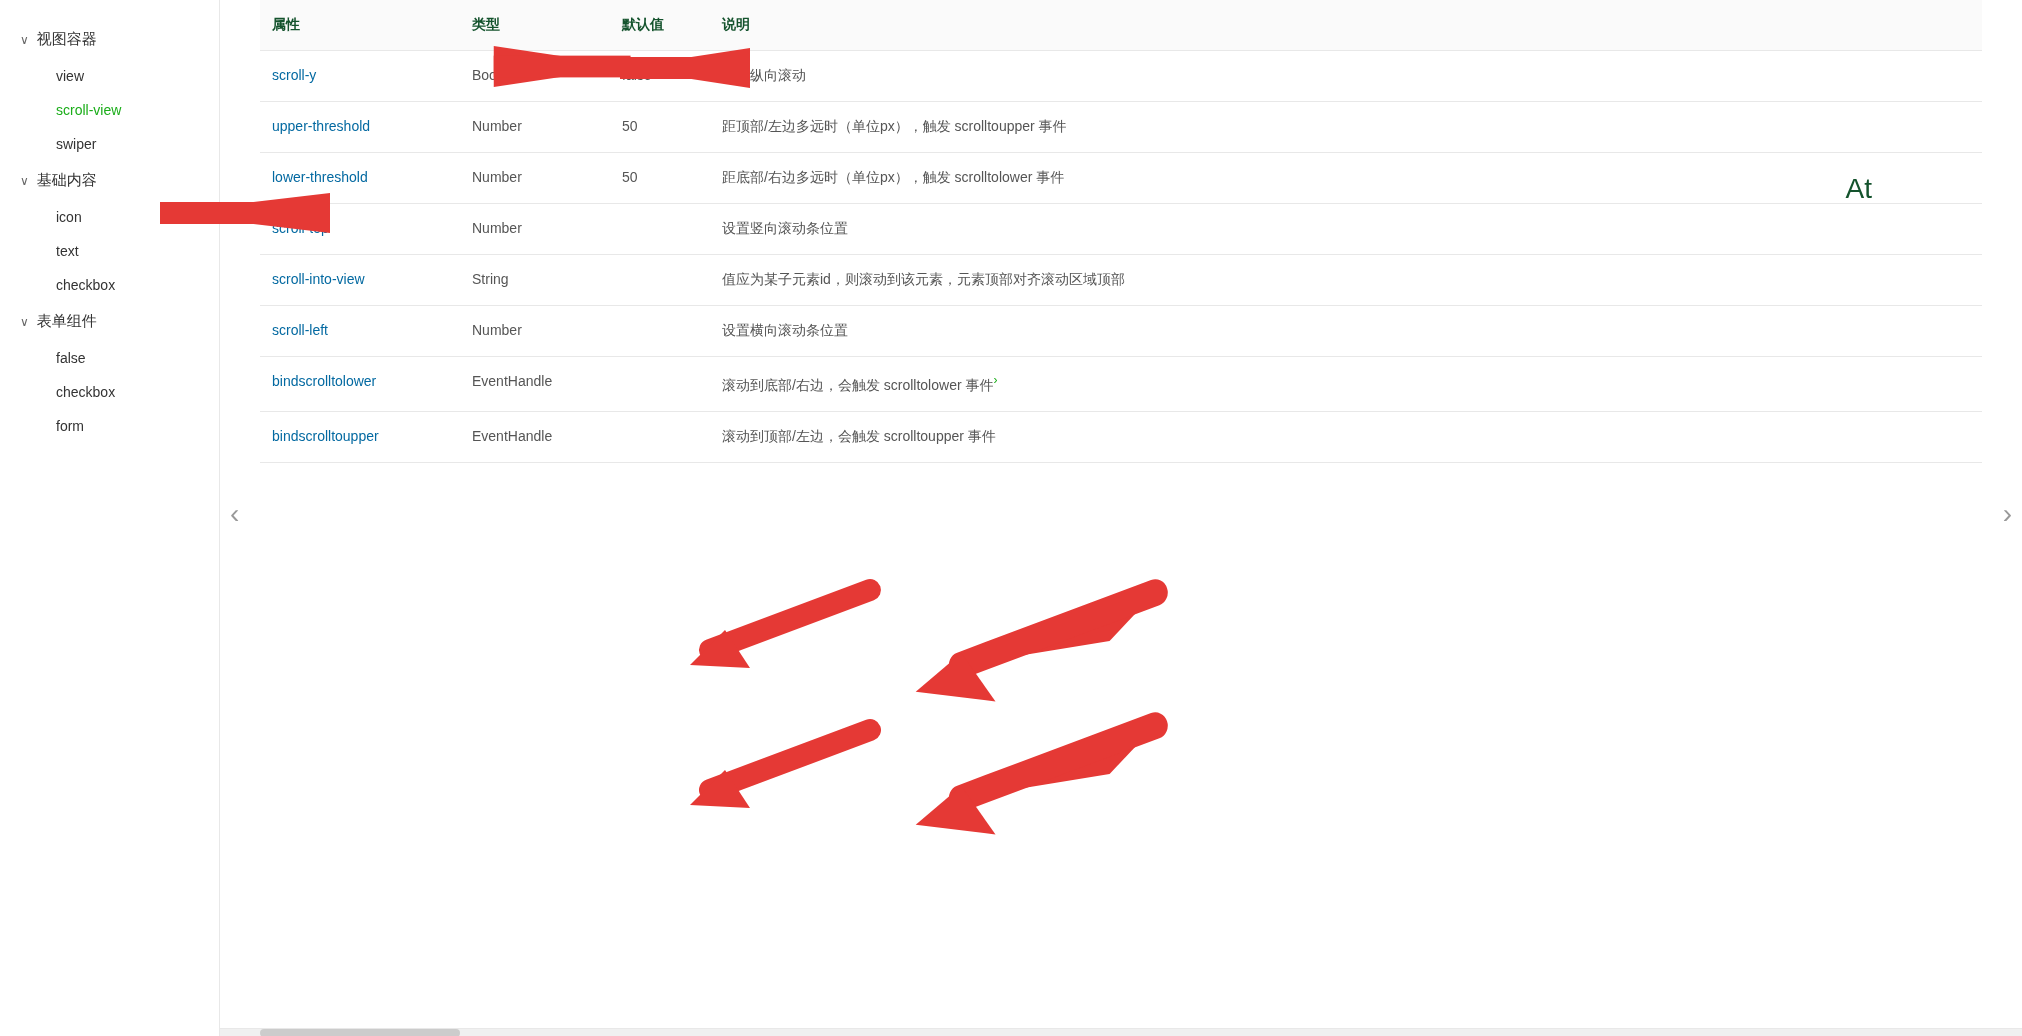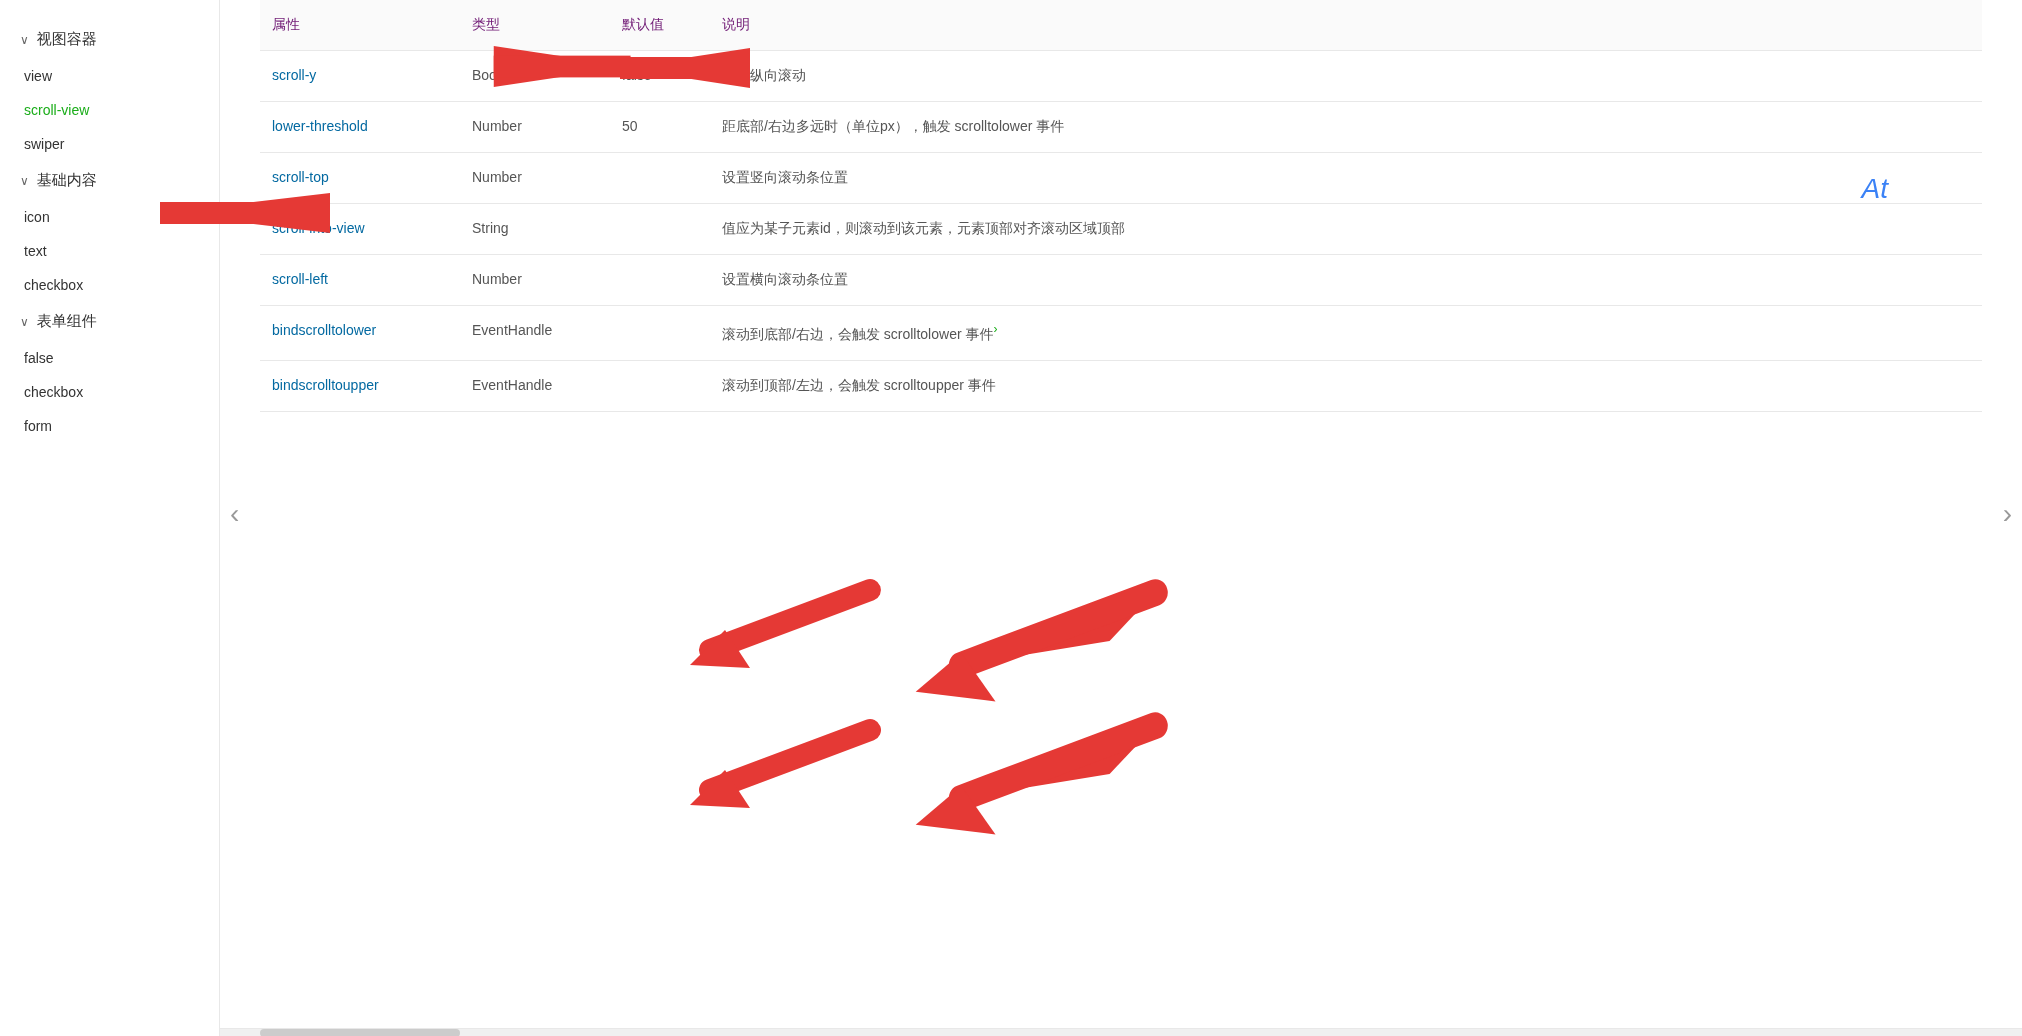--- a/index.html
+++ b/index.html
@@ -34,20 +34,21 @@
     .sidebar-category .chevron {
       margin-right: 8px;
       font-size: 12px;
       color: #666;
     }
     .sidebar-item {
       padding: 9px 20px 9px 24px;
       font-size: 14px;
       color: #333;
       cursor: pointer;
+      margin-left: 32px;
     }
     .sidebar-item.active {
       color: #1aad19;
     }
 
     
     .main {
       flex: 1;
       display: flex;
       flex-direction: column;
@@ -69,22 +70,22 @@
     }
 
     th, td {
       border-bottom: 1px solid #e8e8e8;
       padding: 16px 12px;
       text-align: left;
       vertical-align: top;
     }
 
     th {
-      font-weight: 400;
-      color: #701a75;
+      font-weight: 700;
+      color: #14532d;
       background: #fafafa;
       font-size: 14px;
     }
 
     td {
       font-size: 14px;
       color: #555;
     }
 
     td:first-child {
@@ -133,25 +134,24 @@
       top: 0; left: 0;
       width: 100%;
       height: 100%;
       pointer-events: none;
       z-index: 20;
     }
 
     
     .at-text {
       position: fixed;
-      right: 134px;
+      right: 150px;
       top: 173px;
       font-size: 28px;
-      color: #3b82f6;
-      font-style: italic;
+      color: #14532d;
     }
   </style>
 </head>
 <body>
 
 <div class="sidebar">
 
   <div class="sidebar-category">
     <span class="chevron">∨</span>
     <span>视图容器</span>
@@ -216,20 +216,26 @@
         </tr>
       </thead>
       <tbody id="table-body">
       <tr>
             <td>scroll-y</td>
             <td>Boolean</td>
             <td>false</td>
             <td>允许纵向滚动</td>
           </tr>
           <tr>
+            <td>upper-threshold</td>
+            <td>Number</td>
+            <td>50</td>
+            <td>距顶部/左边多远时（单位px），触发 scrolltoupper 事件</td>
+          </tr>
+          <tr>
             <td>lower-threshold</td>
             <td>Number</td>
             <td>50</td>
             <td>距底部/右边多远时（单位px），触发 scrolltolower 事件</td>
           </tr>
           <tr>
             <td>scroll-top</td>
             <td>Number</td>
             <td></td>
             <td>设置竖向滚动条位置</td>

